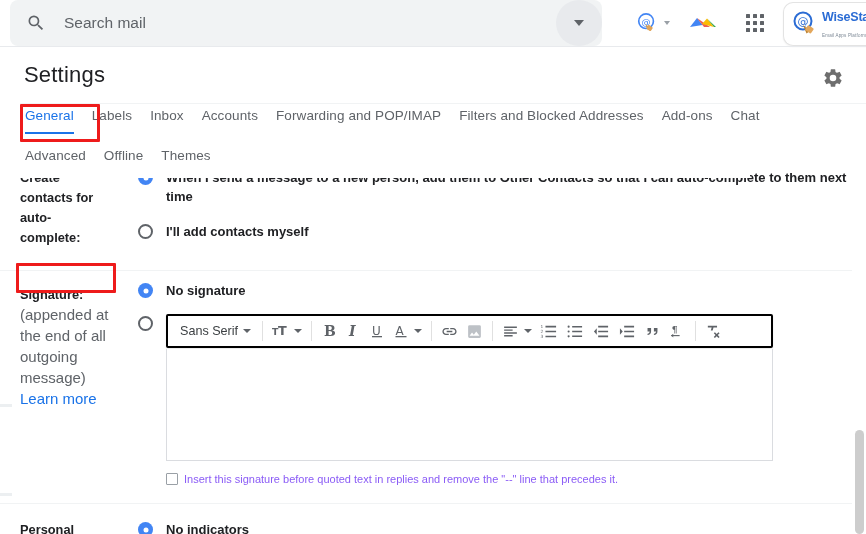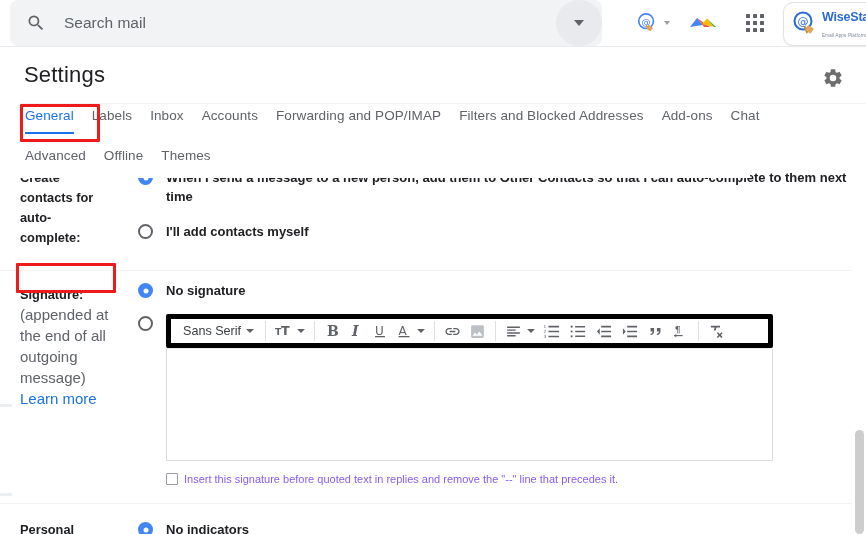--- a/index.html
+++ b/index.html
@@ -183,21 +183,21 @@
     margin-left: 13px; font-size: 13px; color: #202124;
     font-weight: bold; line-height: 19px; max-width: 690px;
   }
 
   
   .sig-area { display: flex; align-items: flex-start; }
   .sig-right { margin-left: 13px; }
   .sig-toolbar {
     width: 607px; height: 34px;
     background: #fff;
-    border: 5px solid #000000;
+    border: 2px solid #000000;
     border-radius: 2px;
     box-shadow: 0 1px 2px rgba(0,0,0,.10);
     display: flex; align-items: center;
     padding: 0 4px;
   }
   .tb-btn {
     height: 28px; min-width: 22px;
     display: flex; align-items: center; justify-content: center;
     color: #5f6368; cursor: pointer; padding: 0 4px;
   }

